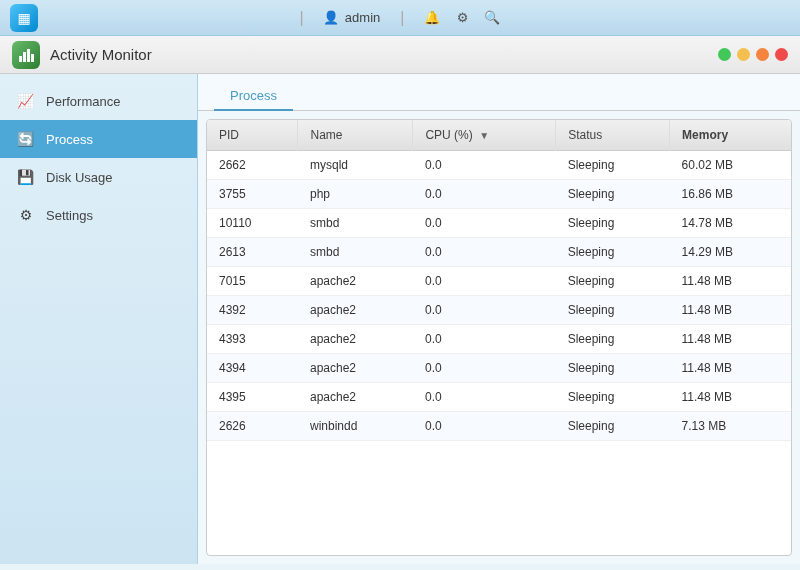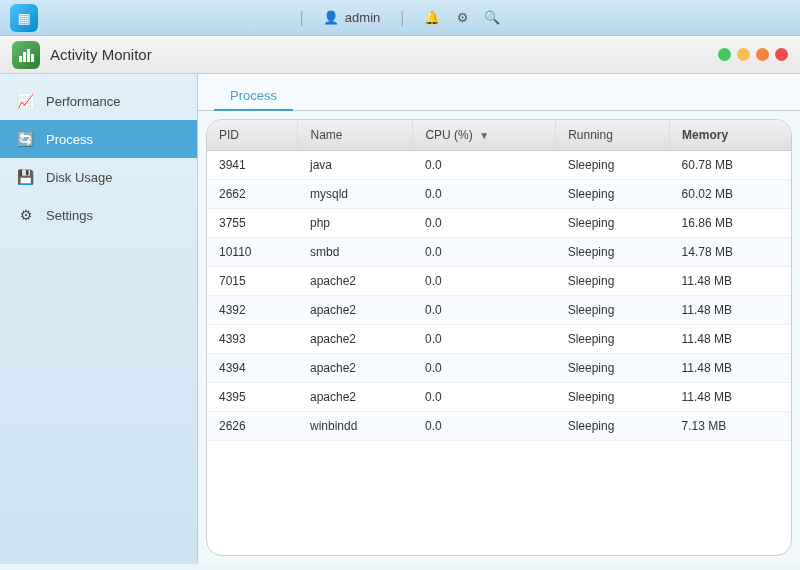--- a/index.html
+++ b/index.html
@@ -166,21 +166,21 @@
     }
 
     
     .table-wrapper {
       flex: 1;
       overflow-y: auto;
       overflow-x: hidden;
       background: white;
       margin: 8px;
       border: 1px solid #ccc;
-      border-radius: 16px;
+      border-radius: 4px;
     }
     table {
       width: 100%;
       border-collapse: collapse;
     }
     thead tr {
       background: linear-gradient(to bottom, #f0f0f0, #e0e0e0);
       border-bottom: 1px solid #ccc;
     }
     thead th {
@@ -283,33 +283,26 @@
     <div class="table-wrapper">
       <table>
         <thead>
           <tr>
             <th>PID</th>
             <th>Name</th>
             <th>
               <span>CPU (%)</span>
               <span class="sort-arrow">▼</span>
             </th>
-            <th>Running</th>
+            <th>Status</th>
             <th>Memory</th>
           </tr>
         </thead>
         <tbody id="table-body">
             <tr>
-      <td>3941</td>
-      <td>java</td>
-      <td>0.0</td>
-      <td>Sleeping</td>
-      <td>60.78 MB</td>
-    </tr>
-            <tr>
       <td>2662</td>
       <td>mysqld</td>
       <td>0.0</td>
       <td>Sleeping</td>
       <td>60.02 MB</td>
     </tr>
             <tr>
       <td>3755</td>
       <td>php</td>
       <td>0.0</td>
@@ -317,20 +310,27 @@
       <td>16.86 MB</td>
     </tr>
             <tr>
       <td>10110</td>
       <td>smbd</td>
       <td>0.0</td>
       <td>Sleeping</td>
       <td>14.78 MB</td>
     </tr>
             <tr>
+      <td>2613</td>
+      <td>smbd</td>
+      <td>0.0</td>
+      <td>Sleeping</td>
+      <td>14.29 MB</td>
+    </tr>
+            <tr>
       <td>7015</td>
       <td>apache2</td>
       <td>0.0</td>
       <td>Sleeping</td>
       <td>11.48 MB</td>
     </tr>
             <tr>
       <td>4392</td>
       <td>apache2</td>
       <td>0.0</td>

